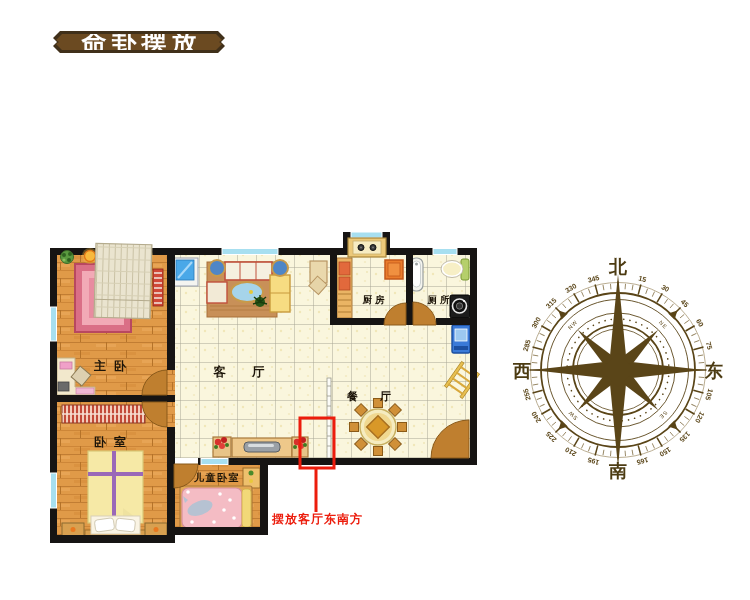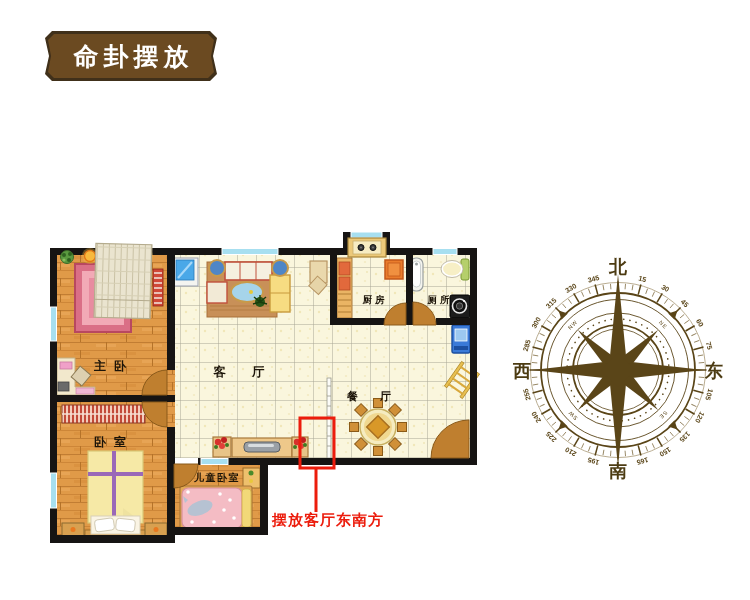--- a/index.html
+++ b/index.html
@@ -1,33 +1,33 @@
 <!DOCTYPE html>
 <html style="--accent-red: #ec1c0c; --badge-bg: #6b4a21; --badge-border: #40301a; --badge-text: #ffffff; --compass-brown: #5a4518; --wall-black: #161413; --window-blue: #a7dff0; --door-brown: #bf7f2f;"><head>
 <meta charset="utf-8">
 <style>
   html,body{margin:0;padding:0;background:#ffffff;}
   body{width:750px;height:600px;position:relative;overflow:hidden;
        font-family:"Liberation Sans",sans-serif;}
   svg text{font-family:"Liberation Sans",sans-serif;}
 
   
-  .badge{position:absolute;left:45px;top:31px;width:172px;height:50px;
+  .badge{position:absolute;left:53px;top:31px;width:172px;height:22px;
          background:var(--badge-border,#40301a);
          clip-path:polygon(7px 0,calc(100% - 7px) 0,100% 7px,calc(100% - 4px) 50%,100% calc(100% - 7px),calc(100% - 7px) 100%,7px 100%,0 calc(100% - 7px),4px 50%,0 7px);}
   .badge-inner{position:absolute;inset:3px;background:var(--badge-bg,#6b4a21);
          clip-path:polygon(6px 0,calc(100% - 6px) 0,100% 6px,calc(100% - 3px) 50%,100% calc(100% - 6px),calc(100% - 6px) 100%,6px 100%,0 calc(100% - 6px),3px 50%,0 6px);
          display:flex;align-items:center;justify-content:center;}
   .badge-inner span{color:var(--badge-text,#fff);font-size:25px;font-weight:bold;
          letter-spacing:5px;text-indent:5px;line-height:1;}
 
   .plan{position:absolute;left:48px;top:230px;}
   .compass{position:absolute;left:498px;top:238px;}
 
-  .annotation{position:absolute;left:272px;top:511px;font-size:15px;font-weight:bold;
+  .annotation{position:absolute;left:272px;top:511px;font-size:12px;font-weight:bold;
         color:var(--accent-red,#ec1c0c);letter-spacing:1px;white-space:nowrap;}
 
   .room-label{fill:#1c1408;font-weight:bold;}
 </style>
 </head>
 <body>
 
 <div class="badge">
   <div class="badge-inner">
     <span>命卦摆放</span>

